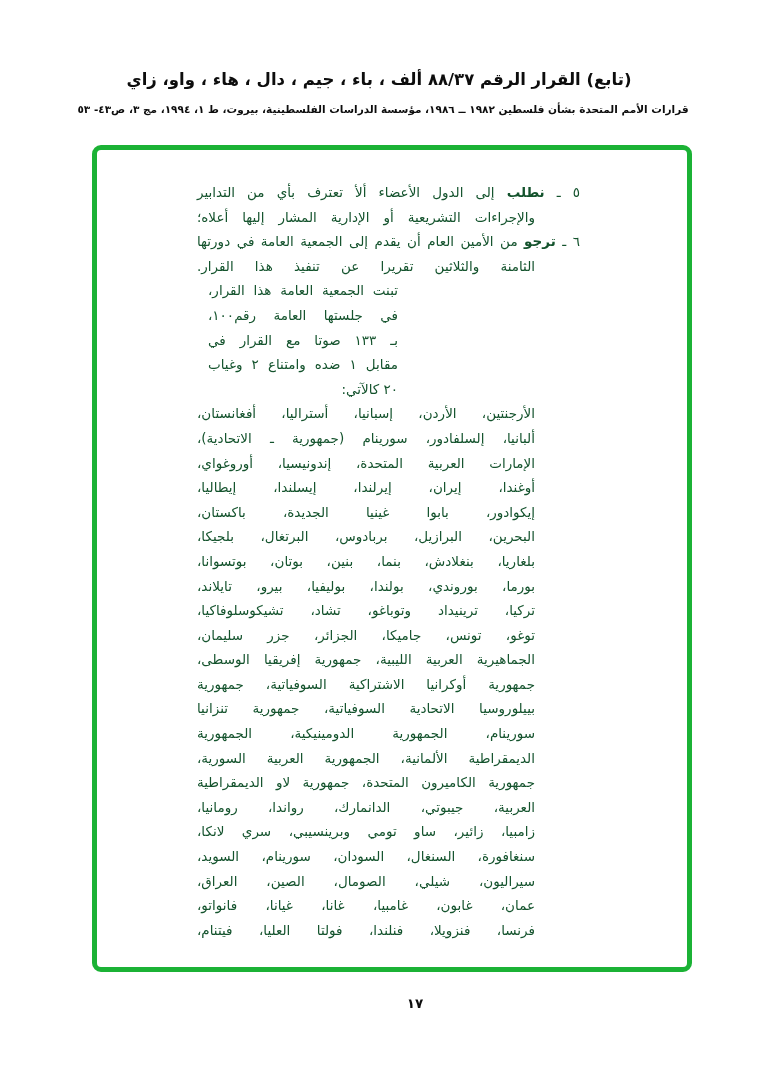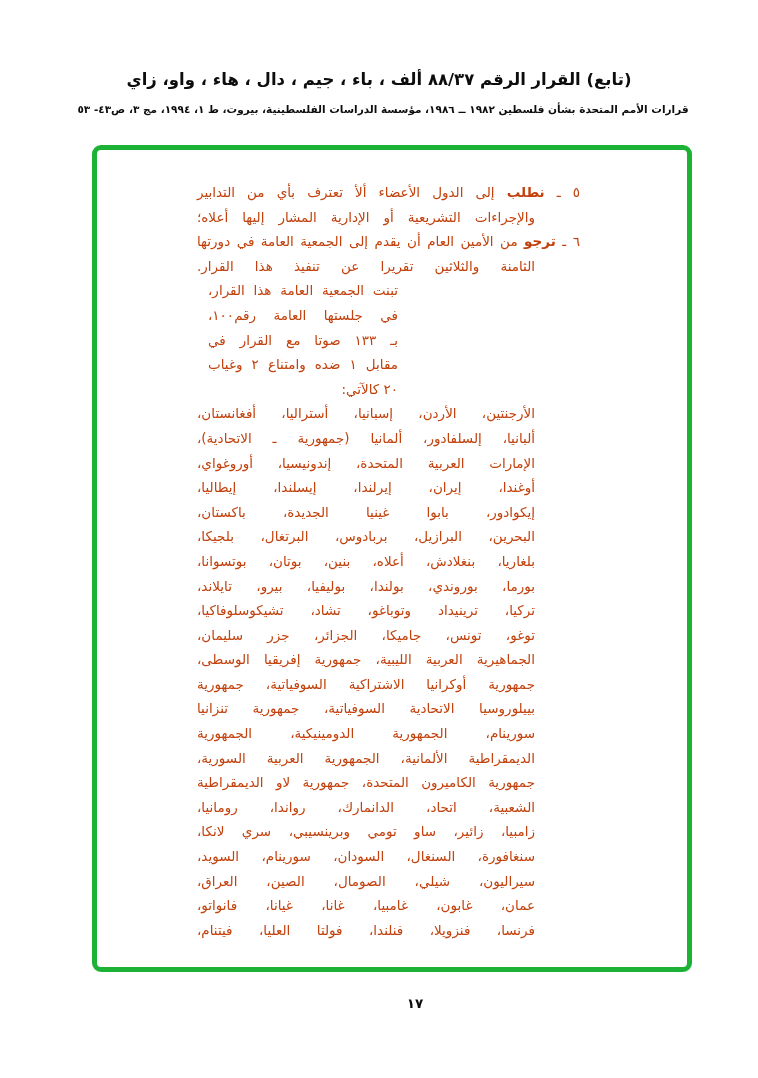--- a/index.html
+++ b/index.html
@@ -33,21 +33,21 @@
     padding:30px 152px 0 100px;
   }
   .textcol{direction:rtl;}
   .line{
     direction:rtl;
     font-size:13.5px;
     line-height:24.6px;
     white-space:nowrap;
     text-align:justify;
     text-align-last:justify;
-    color:#c2410c;
+    color:#14532d;
   }
   .hang{ text-indent:-45px; }          
   .endline{ text-align-last:right; }   
   .adoption{
     width:190px;
     margin-right:137px;                
   }
   .page-number{
     position:absolute;top:995px;left:0;width:758px;
     text-align:center;direction:rtl;
@@ -76,36 +76,36 @@
         </div>
       <div class="adoption">
           <div class="line">تبنت الجمعية العامة هذا القرار،</div>
           <div class="line">في جلستها العامة رقم١٠٠،</div>
           <div class="line">بـ ١٣٣ صوتا مع القرار في</div>
           <div class="line">مقابل ١ ضده وامتناع ٢ وغياب</div>
           <div class="line endline">٢٠ كالآتي:</div>
         </div>
       <div>
           <div class="line">الأرجنتين، الأردن، إسبانيا، أستراليا، أفغانستان،</div>
-          <div class="line">ألبانيا، إلسلفادور، ألمانيا (جمهورية ـ الاتحادية)،</div>
+          <div class="line">ألبانيا، إلسلفادور، سورينام (جمهورية ـ الاتحادية)،</div>
           <div class="line">الإمارات العربية المتحدة، إندونيسيا، أوروغواي،</div>
           <div class="line">أوغندا، إيران، إيرلندا، إيسلندا، إيطاليا،</div>
           <div class="line">إيكوادور، بابوا غينيا الجديدة، باكستان،</div>
           <div class="line">البحرين، البرازيل، بربادوس، البرتغال، بلجيكا،</div>
-          <div class="line">بلغاريا، بنغلادش، أعلاه، بنين، بوتان، بوتسوانا،</div>
+          <div class="line">بلغاريا، بنغلادش، بنما، بنين، بوتان، بوتسوانا،</div>
           <div class="line">بورما، بوروندي، بولندا، بوليفيا، بيرو، تايلاند،</div>
           <div class="line">تركيا، ترينيداد وتوباغو، تشاد، تشيكوسلوفاكيا،</div>
           <div class="line">توغو، تونس، جاميكا، الجزائر، جزر سليمان،</div>
           <div class="line">الجماهيرية العربية الليبية، جمهورية إفريقيا الوسطى،</div>
           <div class="line">جمهورية أوكرانيا الاشتراكية السوفياتية، جمهورية</div>
           <div class="line">بييلوروسيا الاتحادية السوفياتية، جمهورية تنزانيا</div>
           <div class="line">سورينام، الجمهورية الدومينيكية، الجمهورية</div>
           <div class="line">الديمقراطية الألمانية، الجمهورية العربية السورية،</div>
           <div class="line">جمهورية الكاميرون المتحدة، جمهورية لاو الديمقراطية</div>
-          <div class="line">الشعبية، اتحاد، الدانمارك، رواندا، رومانيا،</div>
+          <div class="line">العربية، جيبوتي، الدانمارك، رواندا، رومانيا،</div>
           <div class="line">زامبيا، زائير، ساو تومي وبرينسيبي، سري لانكا،</div>
           <div class="line">سنغافورة، السنغال، السودان، سورينام، السويد،</div>
           <div class="line">سيراليون، شيلي، الصومال، الصين، العراق،</div>
           <div class="line">عمان، غابون، غامبيا، غانا، غيانا، فانواتو،</div>
           <div class="line">فرنسا، فنزويلا، فنلندا، فولتا العليا، فيتنام،</div>
         </div>
     </div>
   </div>
 
   <div class="page-number">١٧</div>

